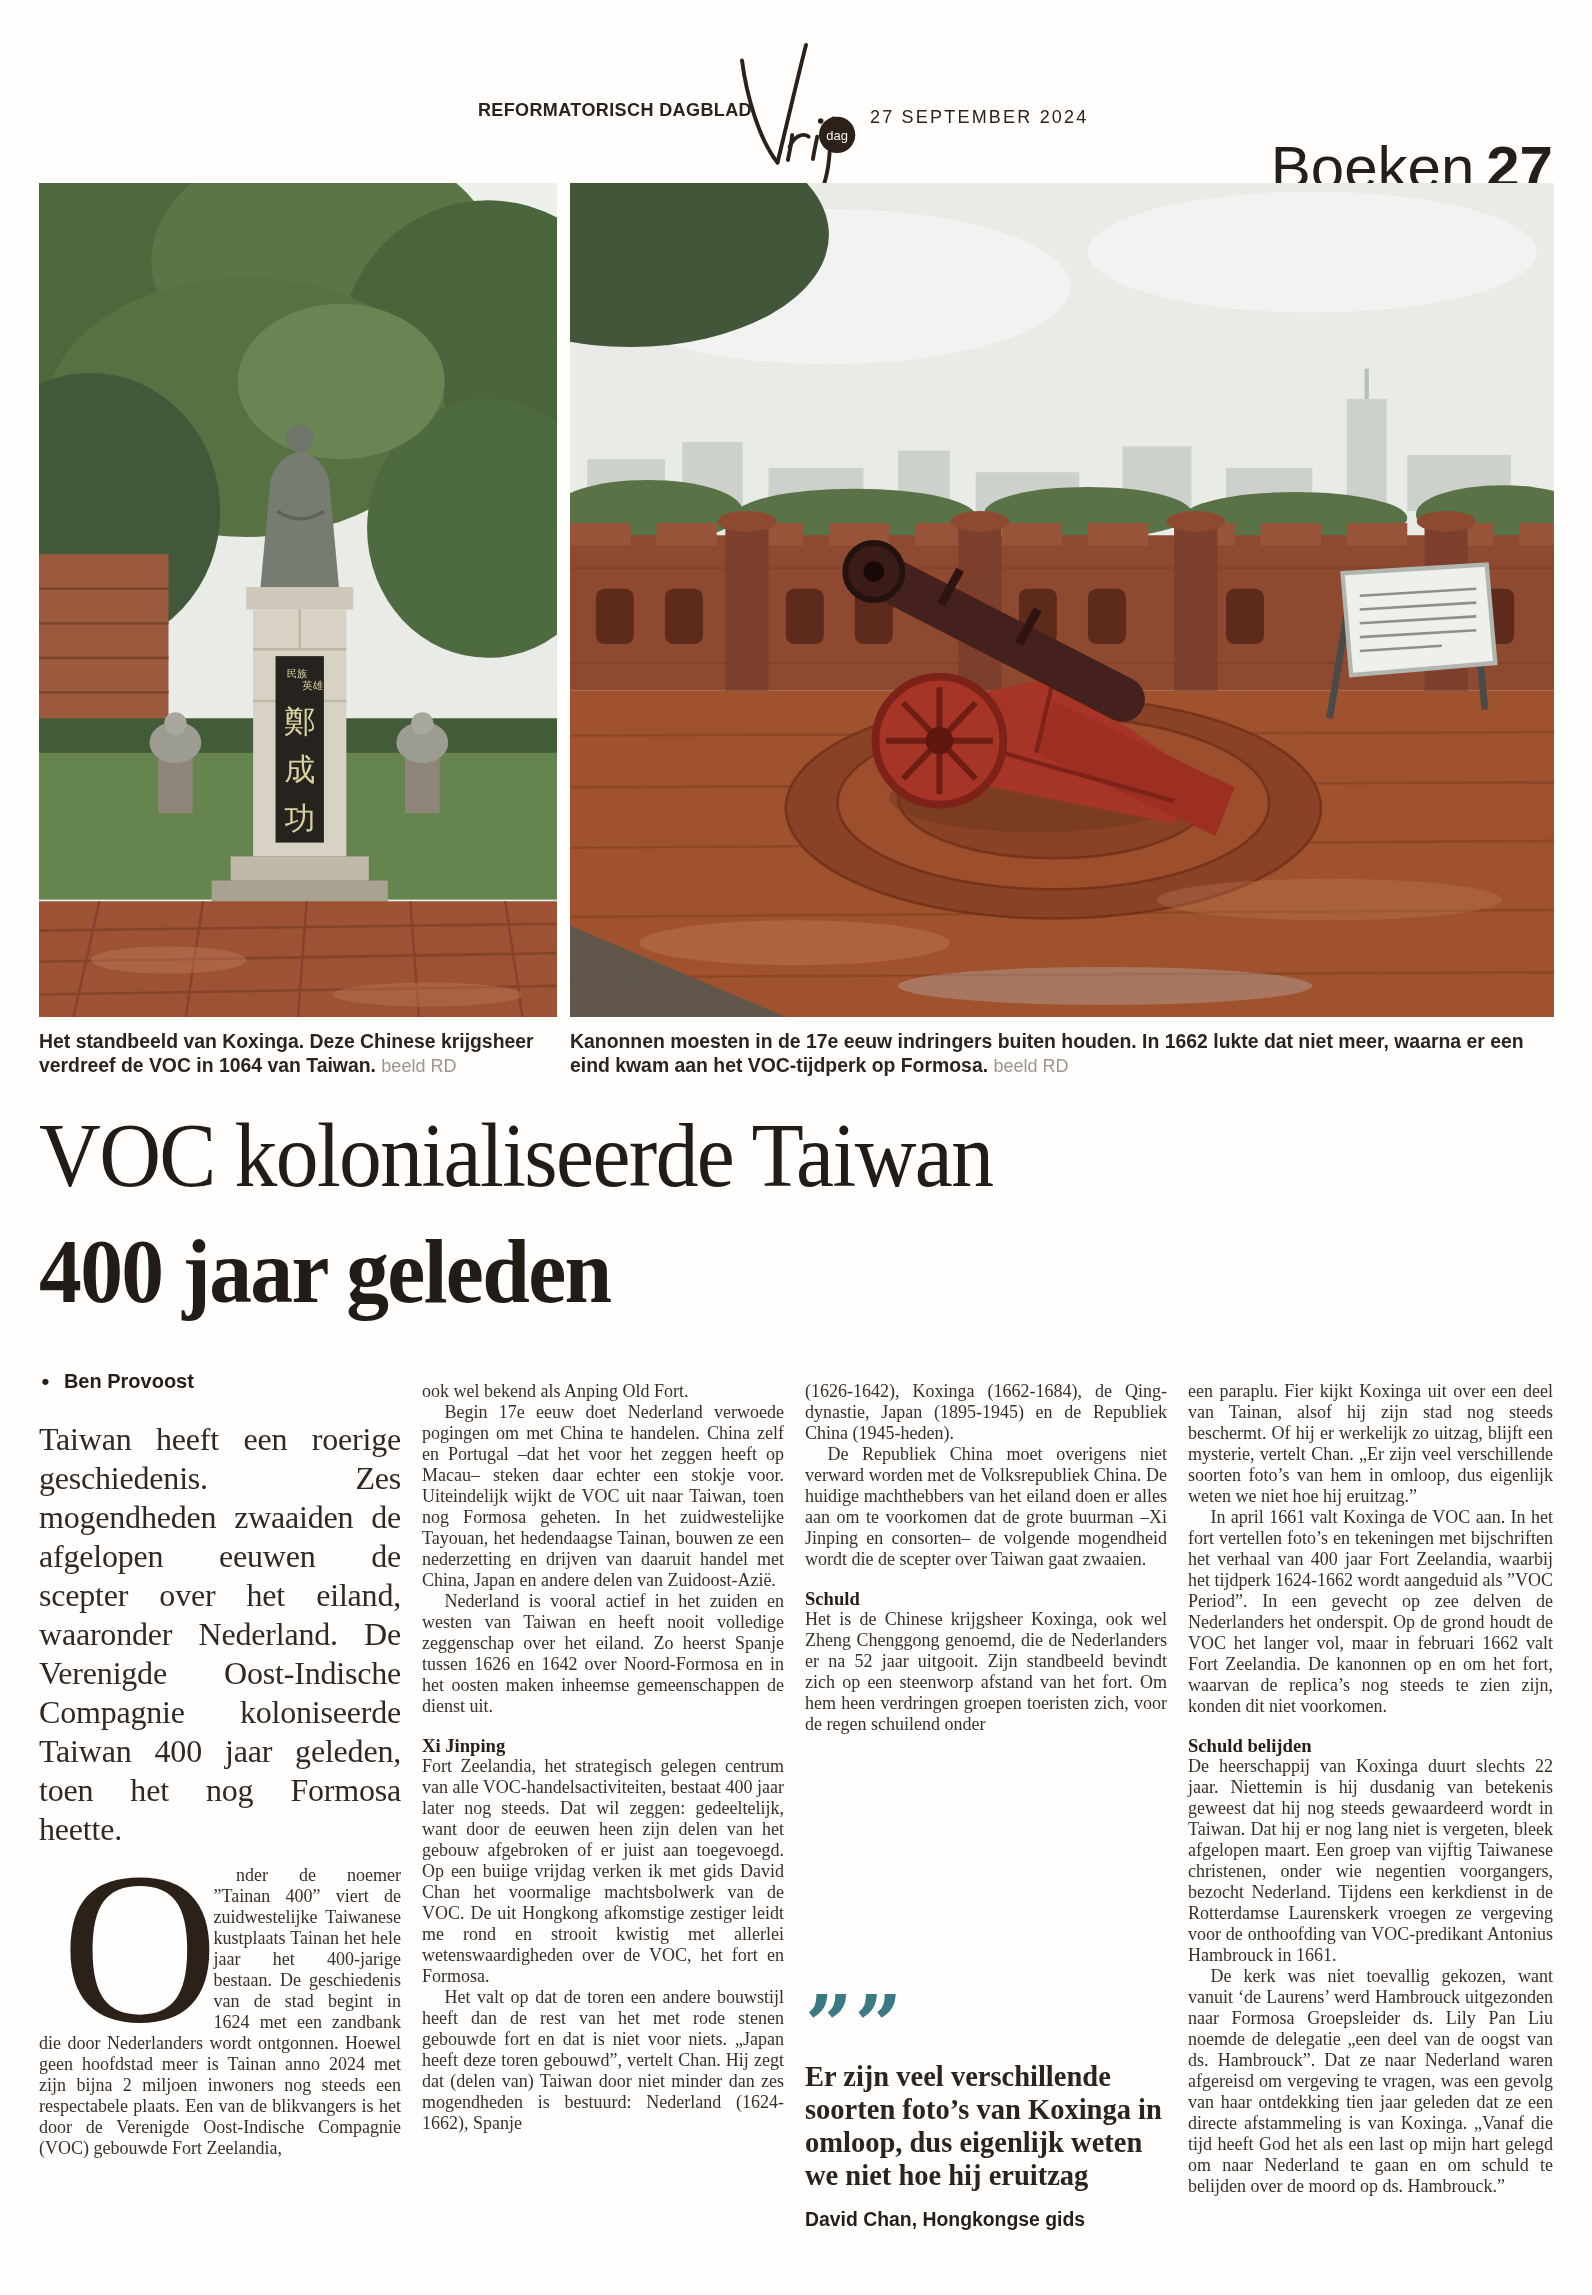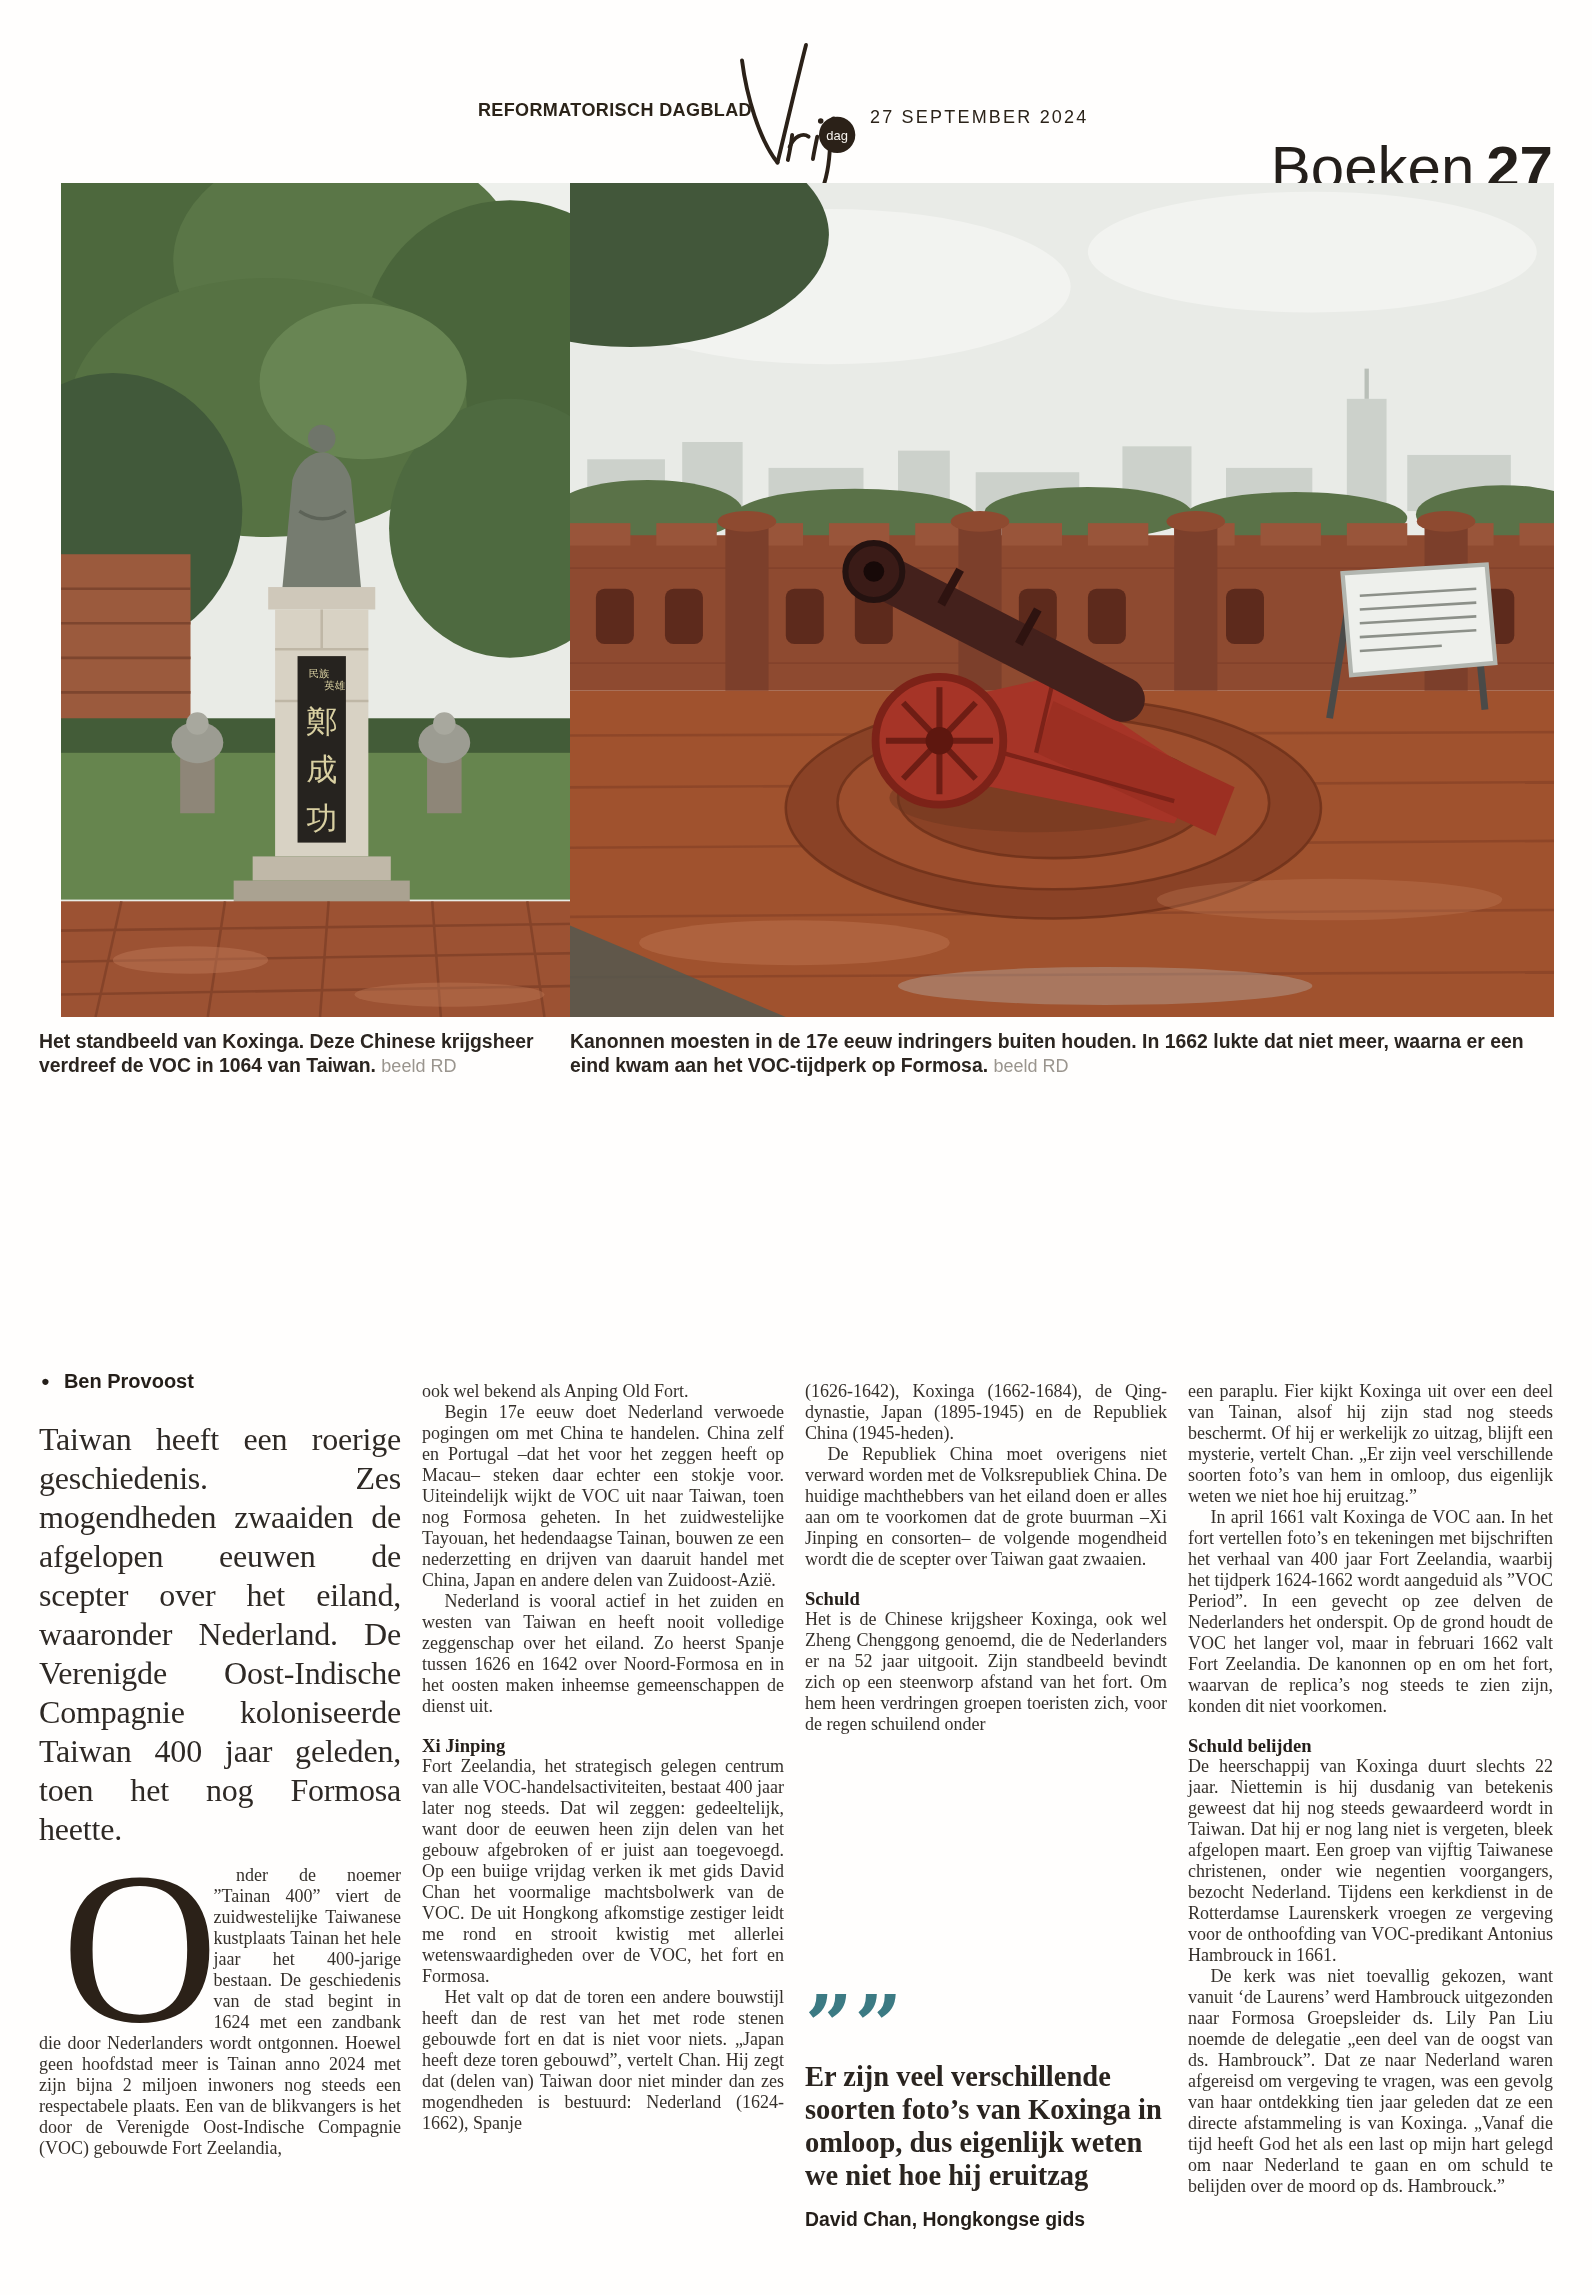--- a/index.html
+++ b/index.html
@@ -23,21 +23,21 @@
   .section-head{
     right:39px;top:138px;text-align:right;color:#241f1b;
     font-family:"Liberation Sans",sans-serif;font-size:60px;line-height:1;
     font-weight:300;letter-spacing:0;
   }
   .section-head .pagenum{font-weight:bold;margin-left:12px;}
 
   
   figure{margin:0;padding:0;}
   .photo{background:#e8eae6;overflow:hidden;}
-  .photo-left{left:39px;top:183px;width:518px;height:834px;margin-left:22px;}
+  .photo-left{left:39px;top:183px;width:518px;height:834px;}
   .photo-right{left:570px;top:183px;width:984px;height:834px;}
   .photo svg{display:block;width:100%;height:100%;}
   .caption{
     font-family:"Liberation Sans",sans-serif;font-weight:bold;
     font-size:19.4px;line-height:24px;color:#2b2520;text-align:left;
   }
   .caption-left{left:39px;top:1029px;width:518px;}
   .caption-right{left:570px;top:1029px;width:984px;}
   .credit{font-weight:normal;color:#9a958e;font-size:18px;}
 
@@ -326,20 +326,24 @@
       <line x1="520" y1="534" x2="542" y2="494" stroke="#2e1310" stroke-width="10"></line>
       <circle cx="352" cy="450" r="33" fill="#3a1b17" stroke="#241210" stroke-width="7"></circle>
       <circle cx="352" cy="450" r="12" fill="#170908"></circle>
     </svg>
   </figure>
   <figcaption class="abs caption caption-right">
     <span>Kanonnen moesten in de 17e eeuw indringers buiten houden. In 1662 lukte dat niet meer, waarna er een eind kwam aan het VOC-tijdperk op Formosa.</span>
     <span class="credit">beeld RD</span>
   </figcaption>
 
+  <h1 class="abs headline" style="margin:0;font-weight:normal;">
+    <span class="hl">VOC kolonialiseerde Taiwan</span>
+    <span class="hl hl2">400 jaar geleden</span>
+  </h1>
 
   <div class="abs byline">
     <span class="dot">●</span><span>Ben Provoost</span>
   </div>
 
   <div class="abs col col1">
     <p class="intro">Taiwan heeft een roerige geschiedenis. Zes mogendheden zwaaiden de afgelopen eeuwen de scepter over het eiland, waaronder Nederland. De Verenigde Oost-Indische Compagnie koloniseerde Taiwan 400 jaar geleden, toen het nog Formosa heette.</p>
     <p class="dropcap-par"><span class="dropcap">O</span><span>nder de noemer ”Tainan 400” viert de zuidwestelijke Taiwanese kustplaats Tainan het hele jaar het 400-jarige bestaan. De geschiedenis van de stad begint in 1624 met een zandbank die door Nederlanders wordt ontgonnen. Hoewel geen hoofdstad meer is Tainan anno 2024 met zijn bijna 2 miljoen inwoners nog steeds een respectabele plaats. Een van de blikvangers is het door de Verenigde Oost-Indische Compagnie (VOC) gebouwde Fort Zeelandia,</span></p>
   </div>
 

